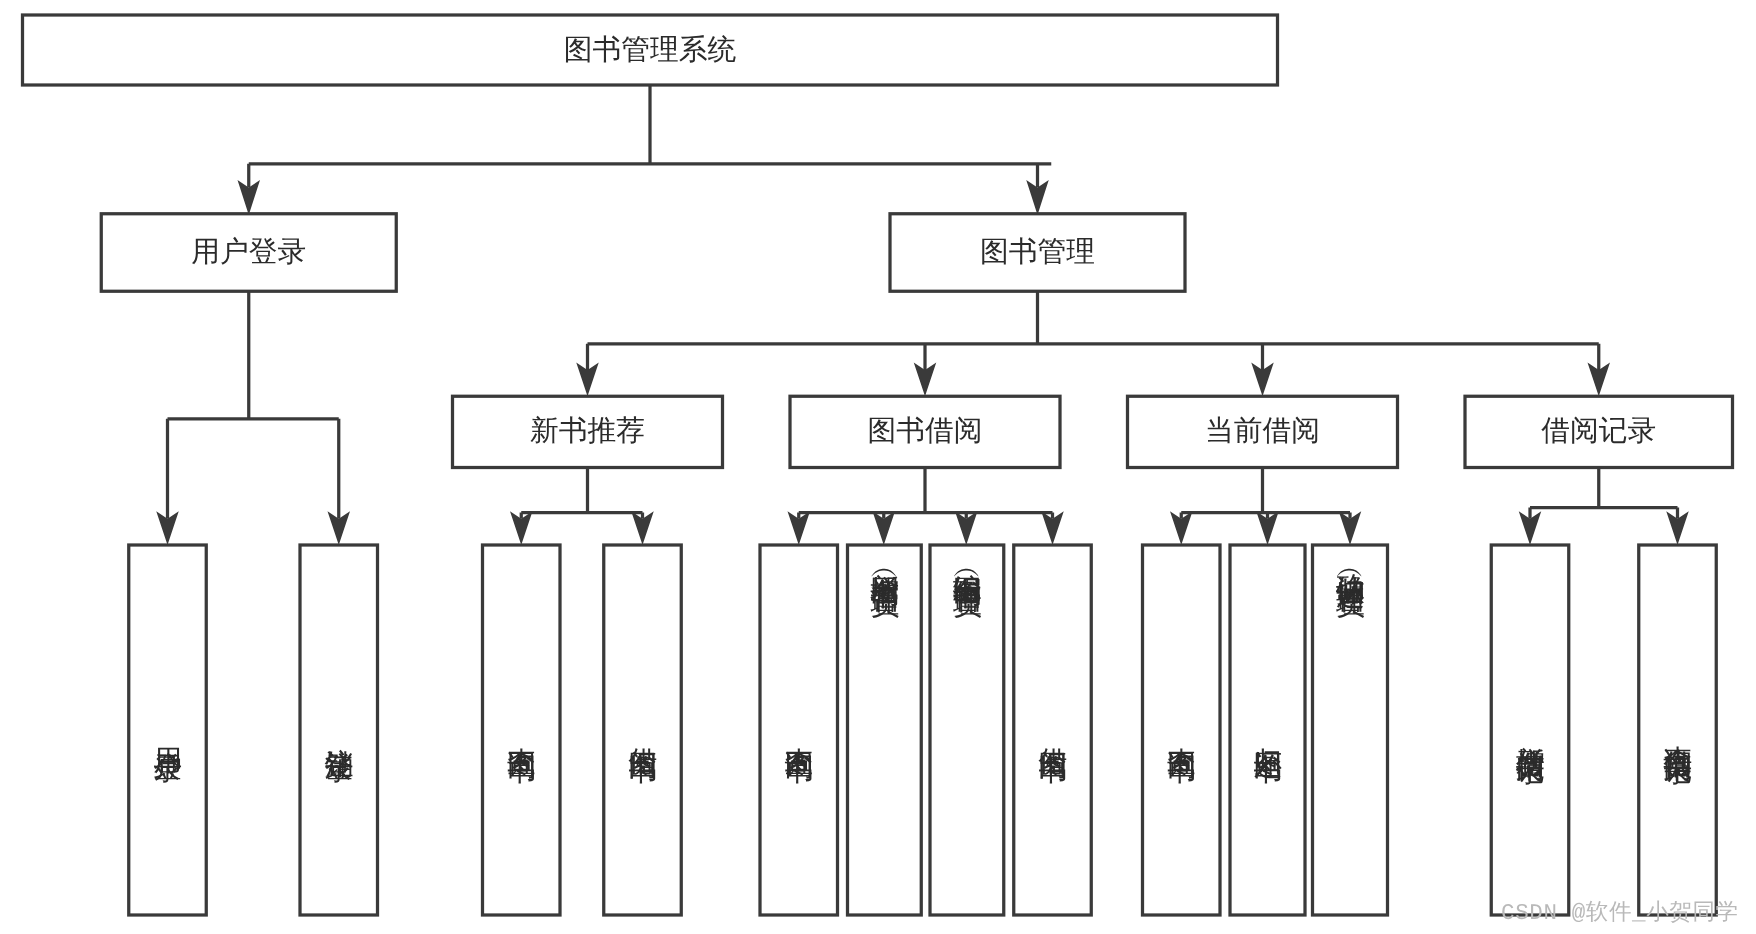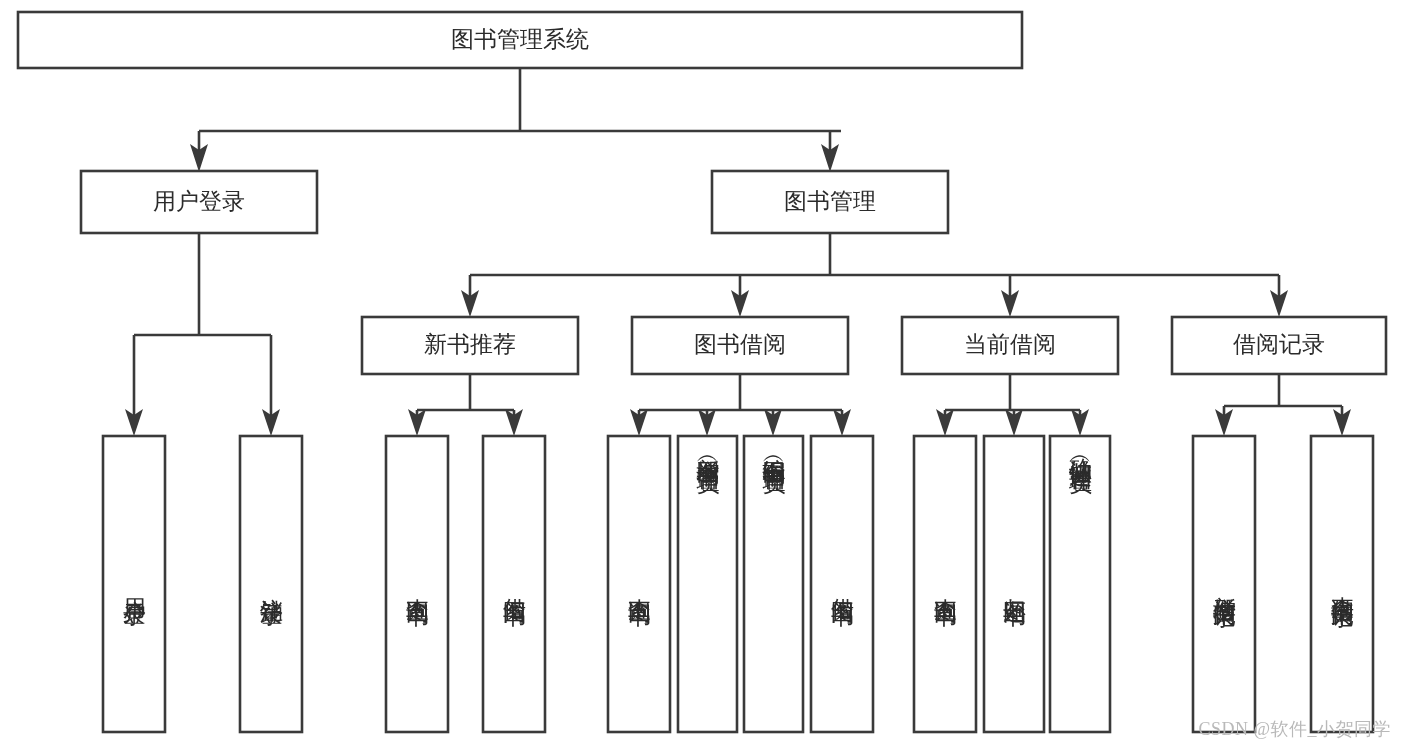--- a/index.html
+++ b/index.html
@@ -63,21 +63,21 @@
     font-size: 23px;
     line-height: 1.12;
     letter-spacing: 2px;
     color: #2b2b2b;
     white-space: nowrap;
   }
   #watermark {
     position: absolute;
     right: 14px;
     bottom: 6px;
-    font-family: Liberation Serif, serif;
+    font-family: Liberation Mono, monospace;
     font-size: 18px;
     color: #b9b9b9;
     letter-spacing: 0.5px;
     white-space: nowrap;
     text-align: right;
   }
 </style>
 </head>
 <body>
 

